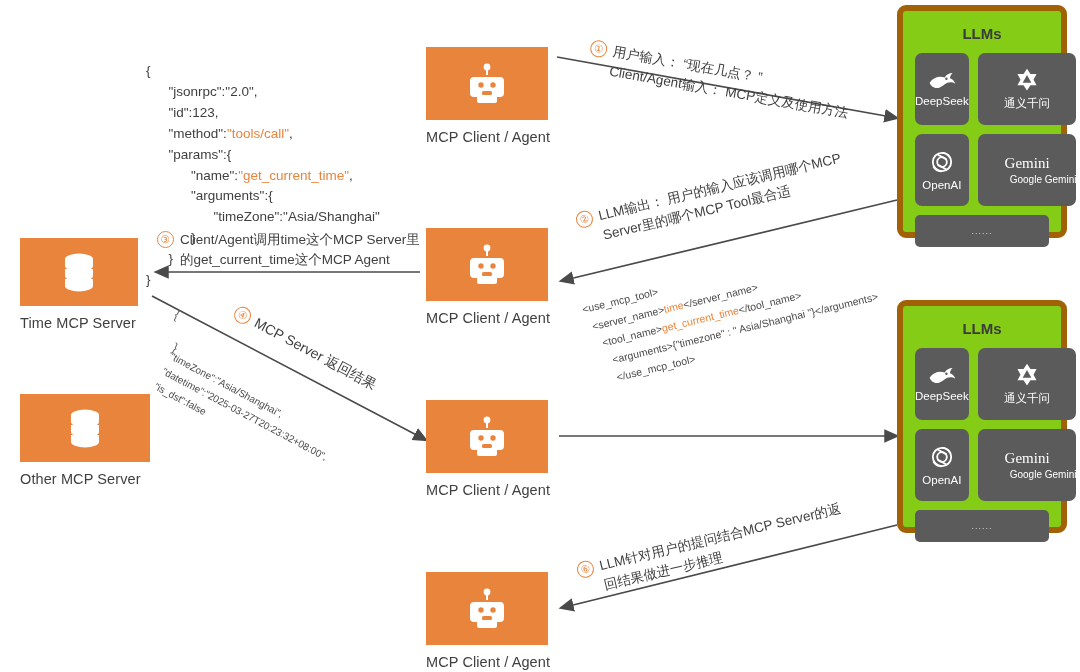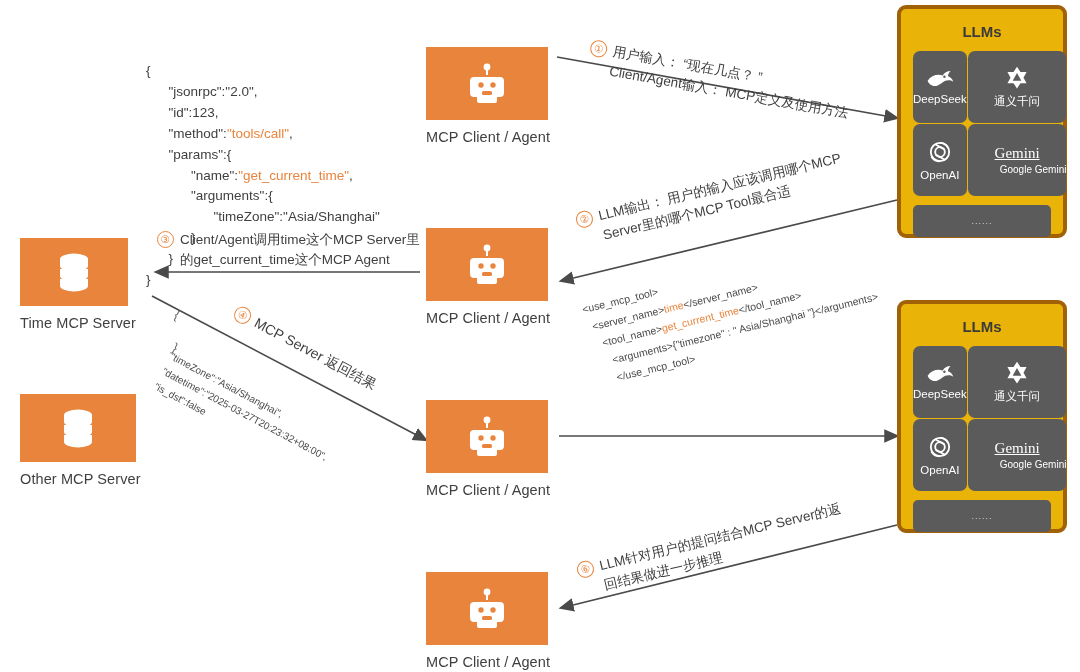--- a/index.html
+++ b/index.html
@@ -28,37 +28,37 @@
     margin-top:9px;
     letter-spacing:.1px;
     white-space:nowrap;
   }
   .robot{display:block;}
   .db{display:block;}
 
   
   .llm-panel{
     position:absolute;
-    border:4px solid #a16207;
+    border:6px solid #a16207;
     border-radius:9px;
-    background:#eab308;
+    background:#84cc16;
     box-sizing:border-box;
     padding:10px 12px 12px 12px;
   }
   .llm-title{
     text-align:center;
     font-weight:bold;
     font-size:15px;
     color:#3b3b3b;
     margin:4px 0 11px 0;
   }
   .llm-grid{
     display:grid;
     grid-template-columns:1fr 1fr;
-    gap:1px;
+    gap:9px;
   }
   .llm-card{
     background:#5b5b5b;
     border-radius:7px;
     height:72px;
     display:flex;flex-direction:column;
     align-items:center;justify-content:center;
     color:#ffffff;
     gap:3px;
   }
@@ -72,21 +72,20 @@
     display:flex;align-items:center;justify-content:center;
     color:#d8d8d8;
     font-size:9px;
     letter-spacing:1px;
   }
   .gemini-word{
     font-size:15px;
     color:#ffffff;
     font-family:"Liberation Serif","DejaVu Serif",serif;
     line-height:1;
-    text-decoration:underline;
   }
 
   
   .codeblock{
     position:absolute;
     font-family:"Liberation Sans","DejaVu Sans",sans-serif;
     font-size:13.5px;
     line-height:1.55;
     color:#3f3f3f;
     white-space:pre;
@@ -230,33 +229,33 @@
         <rect x="20" y="7" width="2" height="6" fill="#fff"></rect>
         <path d="M8 15 h26 a4 4 0 0 1 4 4 v12 a4 4 0 0 1 -4 4 h-3 v4 a2 2 0 0 1 -2 2 h-16 a2 2 0 0 1 -2 -2 v-4 h-3 a4 4 0 0 1 -4 -4 v-12 a4 4 0 0 1 4 -4 z" fill="#fff"></path>
         <circle cx="15" cy="23" r="2.7" fill="#E9843C"></circle>
         <circle cx="27" cy="23" r="2.7" fill="#E9843C"></circle>
         <rect x="16" y="29" width="10" height="4" rx="1.6" fill="#E9843C"></rect>
       </svg>
     </div>
     <div class="caption">MCP Client / Agent</div>
   </div>
 
-  <div class="node" style="left:20px;top:238px;width:108px;">
+  <div class="node" style="left:20px;top:238px;width:118px;">
     <div class="tile" style="height:68px;">
       <svg class="db" width="40" height="42" viewBox="0 0 40 42">
         <ellipse cx="20" cy="8" rx="14" ry="5.4" fill="#fff"></ellipse>
         <path d="M6 8 v7 a14 5.4 0 0 0 28 0 v-7 z" fill="#fff"></path>
         <path d="M6 18 v7 a14 5.4 0 0 0 28 0 v-7 z" fill="#fff"></path>
         <path d="M6 28 v7 a14 5.4 0 0 0 28 0 v-7 z" fill="#fff"></path>
       </svg>
     </div>
     <div class="caption">Time MCP Server</div>
   </div>
 
-  <div class="node" style="left:20px;top:394px;width:116px;">
+  <div class="node" style="left:20px;top:394px;width:130px;">
     <div class="tile" style="height:68px;">
       <svg class="db" width="40" height="42" viewBox="0 0 40 42">
         <ellipse cx="20" cy="8" rx="14" ry="5.4" fill="#fff"></ellipse>
         <path d="M6 8 v7 a14 5.4 0 0 0 28 0 v-7 z" fill="#fff"></path>
         <path d="M6 18 v7 a14 5.4 0 0 0 28 0 v-7 z" fill="#fff"></path>
         <path d="M6 28 v7 a14 5.4 0 0 0 28 0 v-7 z" fill="#fff"></path>
       </svg>
     </div>
     <div class="caption">Other MCP Server</div>
   </div>

